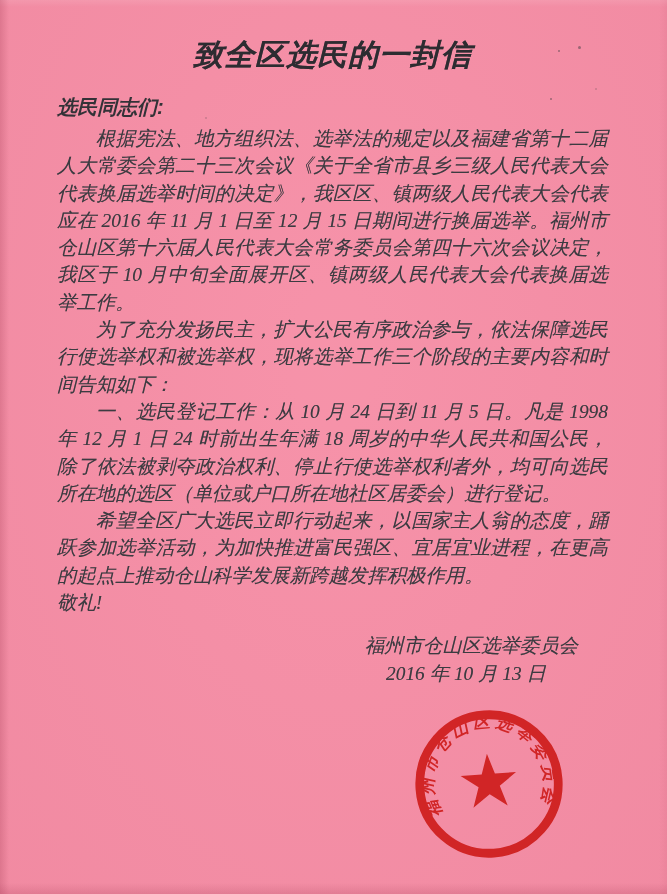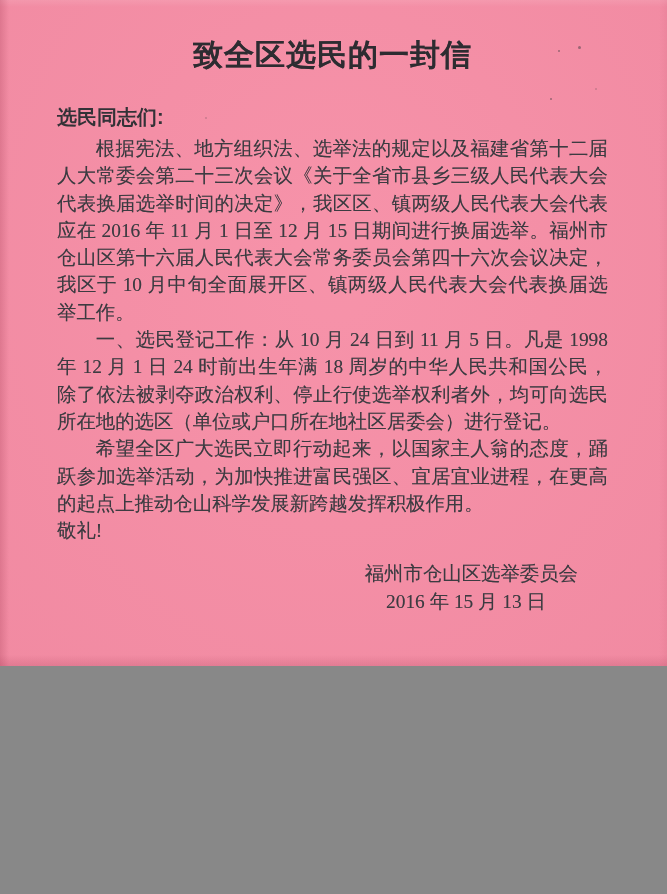--- a/index.html
+++ b/index.html
@@ -1,48 +1,49 @@
 <!DOCTYPE html>
 <html lang="zh"><head>
 <meta charset="utf-8">
 <style>
   html,body{margin:0;padding:0;background:#888;}
   .paper{
     position:relative;
-    width:667px;height:666px;
+    width:667px;height:894px;
     margin:0 auto;
     overflow:hidden;
     background-color:#f68da5;
     background-image:
       linear-gradient(90deg, rgba(140,35,60,0.20) 0px, rgba(140,35,60,0.0) 9px),
       linear-gradient(0deg, rgba(140,35,60,0.16) 0px, rgba(140,35,60,0.0) 11px),
       linear-gradient(180deg, rgba(255,255,255,0.10) 0px, rgba(255,255,255,0.0) 7px),
       linear-gradient(270deg, rgba(140,35,60,0.06) 0px, rgba(140,35,60,0.0) 8px),
       radial-gradient(ellipse at 50% 40%, rgba(255,255,255,0.05), rgba(0,0,0,0.02));
     font-family:"Liberation Serif","DejaVu Serif",serif;
     color:#3c3b41;
+    font-style:italic;
   }
   .content{
     position:absolute;
     left:57px; top:36px;
     width:551px;
   }
   .title{
     margin:0 0 0 0;
     text-align:center;
     font-family:"Liberation Sans","DejaVu Sans",sans-serif;
     font-weight:bold;
     font-size:30px;
     line-height:38px;
     letter-spacing:1px;
     color:#2d2c31;
     text-shadow:0 0 0.6px rgba(45,44,49,0.65);
   }
   .salutation{
-    margin:30px 0 4px 0;
+    margin:20px 0 4px 0;
     font-family:"Liberation Sans","DejaVu Sans",sans-serif;
     font-weight:bold;
     font-size:20px;
     line-height:27px;
     color:#333237;
   }
   .body-para{
     margin:0;
     font-size:19.4px;
     line-height:27.3px;
@@ -92,27 +93,28 @@
 
 <div class="paper">
 
   <div class="content">
 
     <h1 class="title">致全区选民的一封信</h1>
 
     <p class="salutation">选民同志们:</p>
 
     <p class="body-para">根据宪法、地方组织法、选举法的规定以及福建省第十二届人大常委会第二十三次会议《关于全省市县乡三级人民代表大会代表换届选举时间的决定》，我区区、镇两级人民代表大会代表应在 2016 年 11 月 1 日至 12 月 15 日期间进行换届选举。福州市仓山区第十六届人民代表大会常务委员会第四十六次会议决定，我区于 10 月中旬全面展开区、镇两级人民代表大会代表换届选举工作。</p>
+    <p class="body-para">为了充分发扬民主，扩大公民有序政治参与，依法保障选民行使选举权和被选举权，现将选举工作三个阶段的主要内容和时间告知如下：</p>
     <p class="body-para">一、选民登记工作：从 10 月 24 日到 11 月 5 日。凡是 1998 年 12 月 1 日 24 时前出生年满 18 周岁的中华人民共和国公民，除了依法被剥夺政治权利、停止行使选举权利者外，均可向选民所在地的选区（单位或户口所在地社区居委会）进行登记。</p>
     <p class="body-para">希望全区广大选民立即行动起来，以国家主人翁的态度，踊跃参加选举活动，为加快推进富民强区、宜居宜业进程，在更高的起点上推动仓山科学发展新跨越发挥积极作用。</p>
     <p class="body-para no-indent">敬礼!</p>
 
     <div class="signature">
       <p class="sig-org">福州市仓山区选举委员会</p>
-      <p class="sig-date">2016 年 15 月 13 日</p>
+      <p class="sig-date">2016 年 10 月 13 日</p>
     </div>
 
   </div>
 
   <svg class="seal" viewBox="0 0 160 160" xmlns="http://www.w3.org/2000/svg">
     <defs>
       <path id="sealArc" d="M 35,114 A 57,57 0 1 1 125,114" fill="none"></path>
     </defs>
     <circle cx="80" cy="80" r="71" fill="none" stroke="#d7281e" stroke-width="9"></circle>
     <polygon points="80,49 86.8,69.7 108.5,69.7 90.9,82.6 97.6,103.3 80,90.5 62.4,103.3 69.1,82.6 51.5,69.7 73.2,69.7" fill="#d7281e"></polygon>

